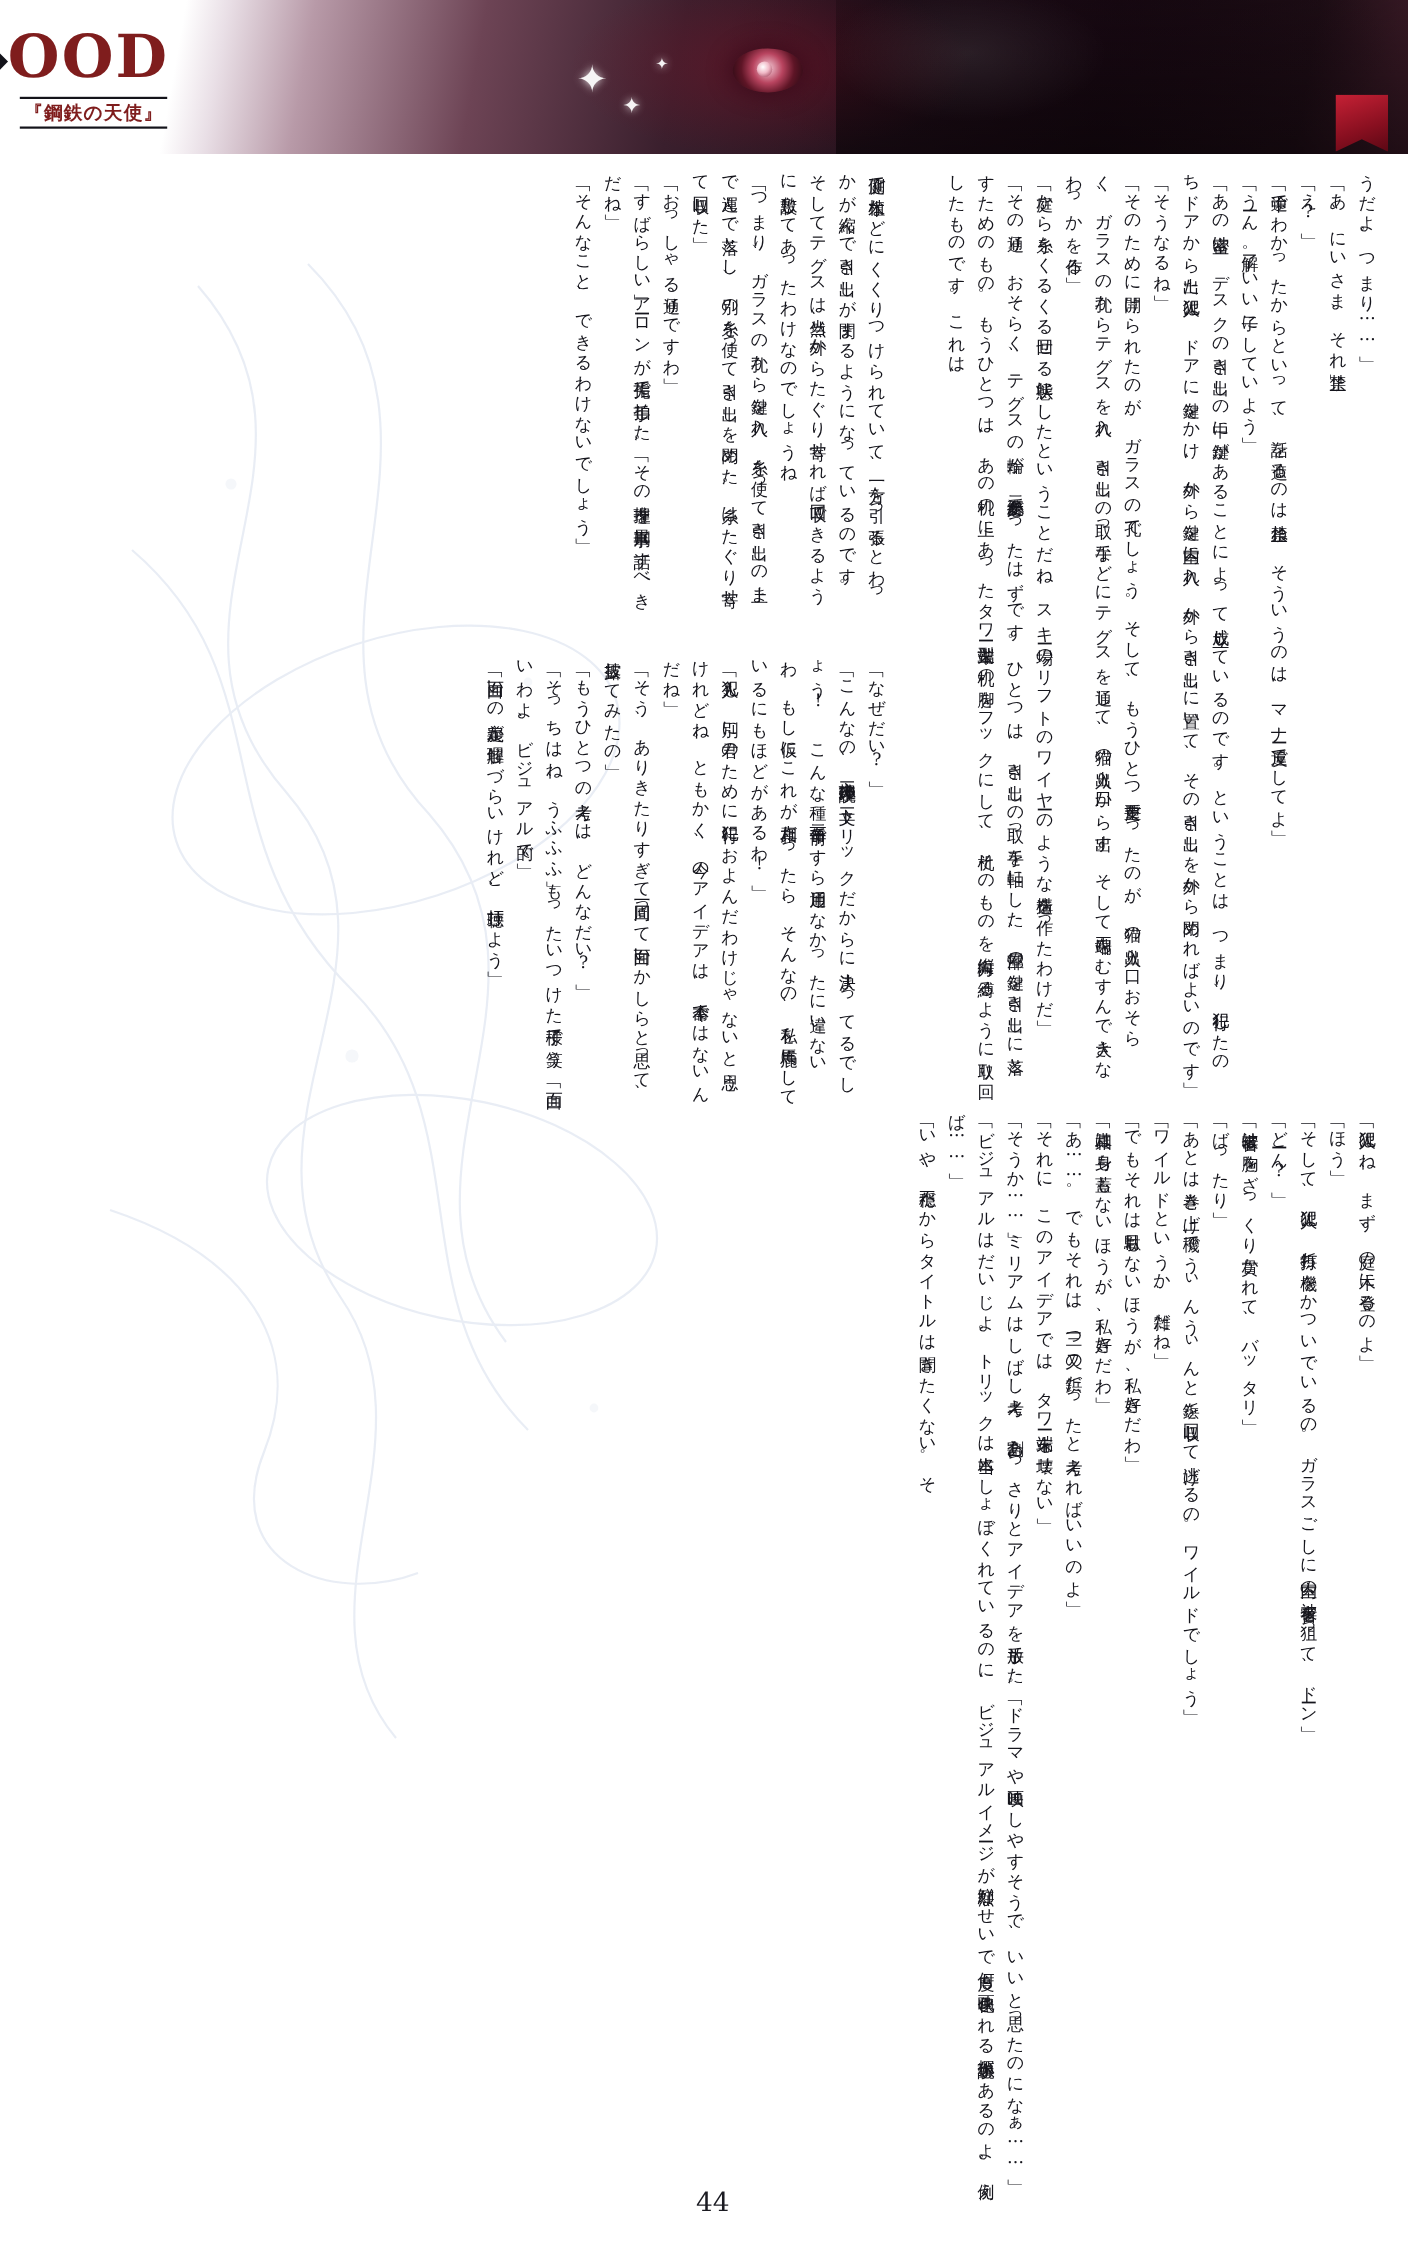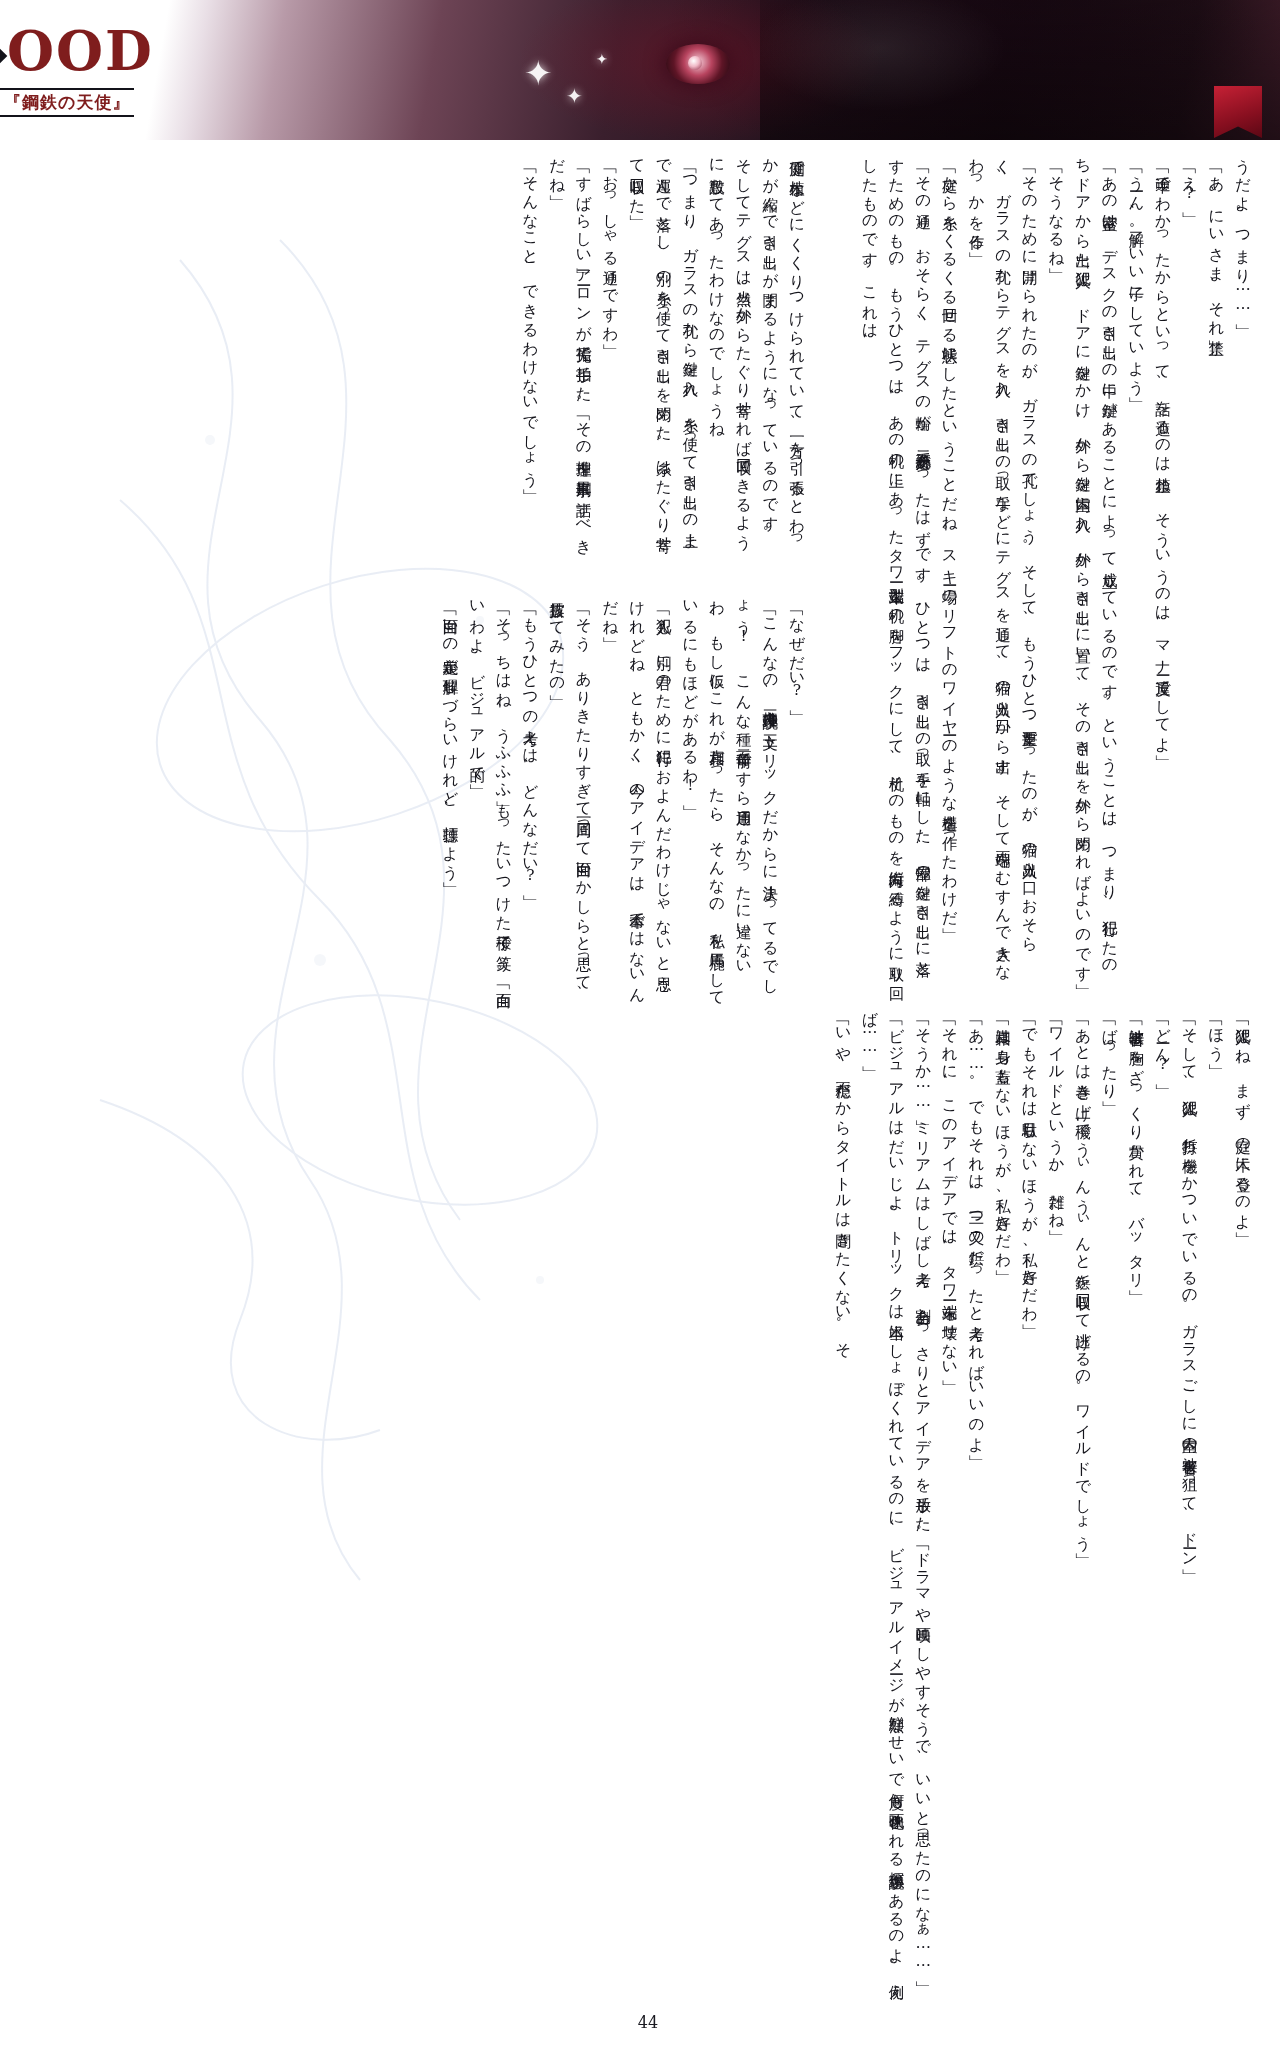--- a/index.html
+++ b/index.html
@@ -102,21 +102,21 @@
     display: inline-block;
     width: 16px; height: 16px;
     background: #13131a;
     transform: rotate(45deg);
     margin: 0 3px 0 2px;
     position: relative;
     top: -6px;
   }
   #logo-sub {
     margin-top: 10px;
-    margin-left: 0;
+    margin-left: 18px;
     font-size: 17px;
     font-weight: 700;
     letter-spacing: 1px;
     border-top: 2px solid #13131a;
     border-bottom: 2px solid #13131a;
     display: inline-block;
     padding: 1px 4px;
   }
 
   
@@ -170,23 +170,23 @@
   #block-d {
     right: 470px;
     top: 590px;
     height: 410px;
     width: 500px;
   }
 
   #page-number {
     position: absolute;
     left: 0; right: 0;
-    bottom: 28px;
+    bottom: 44px;
     text-align: center;
-    font-size: 16px;
+    font-size: 24px;
     font-family: "DejaVu Serif", "Liberation Serif", serif;
     color: #1b1b22;
     padding-left: 16px;
   }
 </style>
 </head>
 <body>
 
 <div id="header-band">
   <div id="header-art"></div>

